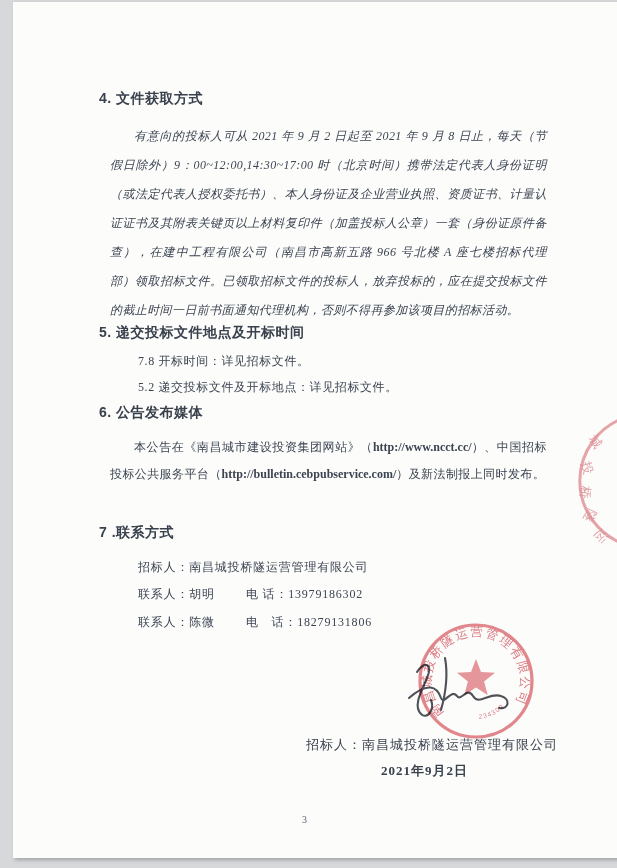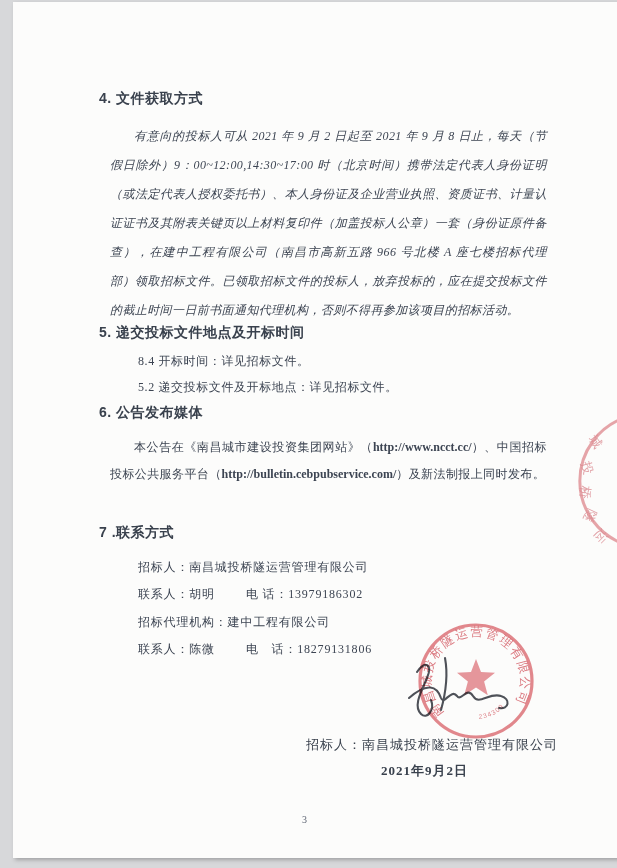--- a/index.html
+++ b/index.html
@@ -42,36 +42,35 @@
 
 <div class="scan">
   <div class="page">
 
     <div class="abs h" style="left:86px;top:88px;">4. 文件获取方式</div>
 
     <div class="abs body-text indent" style="left:97px;top:120px;width:437px;font-style:italic;">有意向的投标人可从 2021 年 9 月 2 日起至 2021 年 9 月 8 日止，每天（节假日除外）9：00~12:00,14:30~17:00 时（北京时间）携带法定代表人身份证明（或法定代表人授权委托书）、本人身份证及企业营业执照、资质证书、计量认证证书及其附表关键页以上材料复印件（加盖投标人公章）一套（身份证原件备查），在建中工程有限公司（南昌市高新五路 966 号北楼 A 座七楼招标代理部）领取招标文件。已领取招标文件的投标人，放弃投标的，应在提交投标文件的截止时间一日前书面通知代理机构，否则不得再参加该项目的招标活动。</div>
 
     <div class="abs h" style="left:86px;top:322px;">5. 递交投标文件地点及开标时间</div>
 
-    <div class="abs sub" style="left:125px;top:351px;">8.4 开标时间：详见招标文件。</div>
+    <div class="abs sub" style="left:125px;top:351px;">7.8 开标时间：详见招标文件。</div>
 
     <div class="abs sub" style="left:125px;top:377px;">5.2 递交投标文件及开标地点：详见招标文件。</div>
 
     <div class="abs h" style="left:86px;top:402px;">6. 公告发布媒体</div>
 
     <div class="abs body-text p6 indent" style="left:97px;top:432px;width:437px;">
       <span>本公告在《南昌城市建设投资集团网站》（</span><span class="url">http://www.ncct.cc/</span><span>）、中国招标投标公共服务平台（</span><span class="url">http://bulletin.cebpubservice.com/</span><span>）及新法制报上同时发布。</span>
     </div>
 
     <div class="abs h" style="left:86px;top:522px;">7 .联系方式</div>
 
     <div class="abs" style="left:125px;top:552px;">
       <div class="c-row"><span class="c-left">招标人：南昌城投桥隧运营管理有限公司</span><span></span></div>
       <div class="c-row"><span class="c-left">联系人：胡明</span><span>电 话：13979186302</span></div>
-      <div class="c-row"><span class="c-left">招标代理机构：建中工程有限公司</span><span></span></div>
       <div class="c-row"><span class="c-left">联系人：陈微</span><span>电　话：18279131806</span></div>
     </div>
 
     <svg class="abs edge-wrap" style="left:543px;top:412px;" width="74" height="134" viewBox="0 0 74 134">
       <path d="M 71 3 A 67 67 0 0 0 71 131" fill="none" stroke="#e4969c" stroke-width="3" opacity="0.85"></path>
       <g fill="#de8d94" font-size="13" text-anchor="middle" opacity="0.8" font-family="'Liberation Serif','DejaVu Serif',serif">
         <text transform="translate(36,30) rotate(55)">城</text>
         <text transform="translate(27,55) rotate(75)">投</text>
         <text transform="translate(25,78) rotate(95)">桥</text>
         <text transform="translate(30,100) rotate(115)">隧</text>

